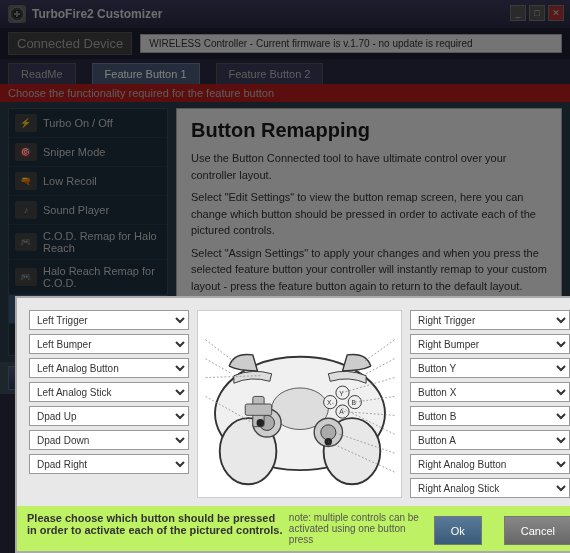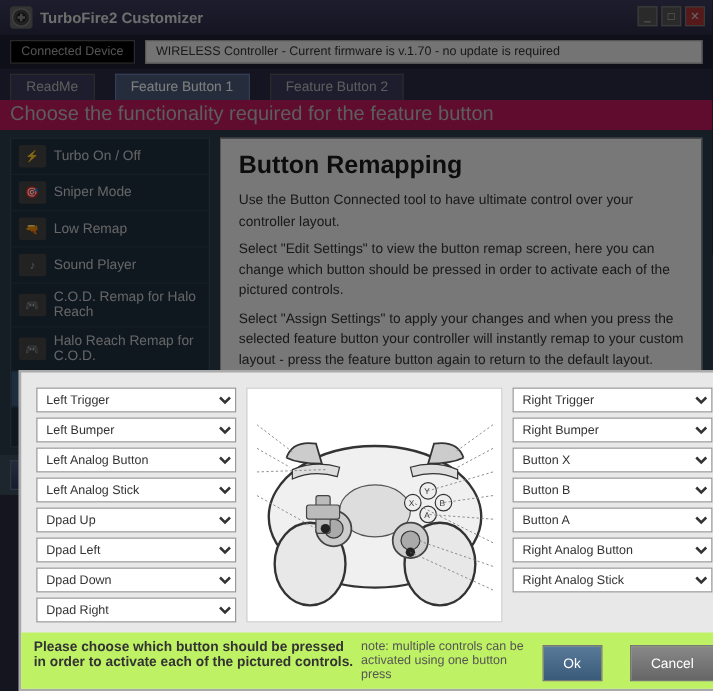--- a/index.html
+++ b/index.html
@@ -65,23 +65,23 @@
 
     
     .device-bar {
       background: #1e1e32;
       padding: 4px 8px;
       display: flex;
       align-items: center;
       gap: 8px;
     }
     .device-label {
-      background: #000000;
+      background: #404040;
       color: #aaa;
-      font-size: 10px;
+      font-size: 13px;
       padding: 3px 8px;
       border: 1px solid #555;
       white-space: nowrap;
     }
     .device-info {
       background: #e8e8e8;
       color: #333;
       font-size: 10px;
       padding: 3px 8px;
       flex: 1;
@@ -194,23 +194,23 @@
       align-items: center;
       gap: 6px;
       width: 140px;
     }
     .panel-btn-icon {
       font-size: 14px;
     }
 
     
     .subtitle-bar {
-      background: #be185d;
+      background: #b91c1c;
       color: #bbb;
-      font-size: 16px;
+      font-size: 11px;
       padding: 3px 8px;
     }
 
     
     .bottom-section {
       background: #3a4a5a;
       padding: 4px 8px;
     }
     .update-btn {
       background: linear-gradient(to bottom, #4a5a7a, #2a3a5a);
@@ -368,21 +368,21 @@
       <div class="sidebar-item">
         <div class="sidebar-icon">⚡</div>
         <span>Turbo On / Off</span>
       </div>
       <div class="sidebar-item">
         <div class="sidebar-icon">🎯</div>
         <span>Sniper Mode</span>
       </div>
       <div class="sidebar-item">
         <div class="sidebar-icon">🔫</div>
-        <span>Low Remap</span>
+        <span>Low Recoil</span>
       </div>
       <div class="sidebar-item">
         <div class="sidebar-icon">♪</div>
         <span>Sound Player</span>
       </div>
       <div class="sidebar-item">
         <div class="sidebar-icon">🎮</div>
         <span>C.O.D. Remap for Halo Reach</span>
       </div>
       <div class="sidebar-item">
@@ -432,23 +432,20 @@
             <option>Left Bumper</option>
           </select>
           <select class="ctrl-select">
             <option>Left Analog Button</option>
           </select>
           <select class="ctrl-select">
             <option>Left Analog Stick</option>
           </select>
           <select class="ctrl-select">
             <option>Dpad Up</option>
-          </select>
-          <select class="ctrl-select">
-            <option>Dpad Left</option>
           </select>
           <select class="ctrl-select">
             <option>Dpad Down</option>
           </select>
           <select class="ctrl-select">
             <option>Dpad Right</option>
           </select>
         </div>
 
         <div class="controller-image">
@@ -509,20 +506,23 @@
         </div>
 
         <div class="right-controls">
           <select class="ctrl-select">
             <option>Right Trigger</option>
           </select>
           <select class="ctrl-select">
             <option>Right Bumper</option>
           </select>
           <select class="ctrl-select">
+            <option>Button Y</option>
+          </select>
+          <select class="ctrl-select">
             <option>Button X</option>
           </select>
           <select class="ctrl-select">
             <option>Button B</option>
           </select>
           <select class="ctrl-select">
             <option>Button A</option>
           </select>
           <select class="ctrl-select">
             <option>Right Analog Button</option>

